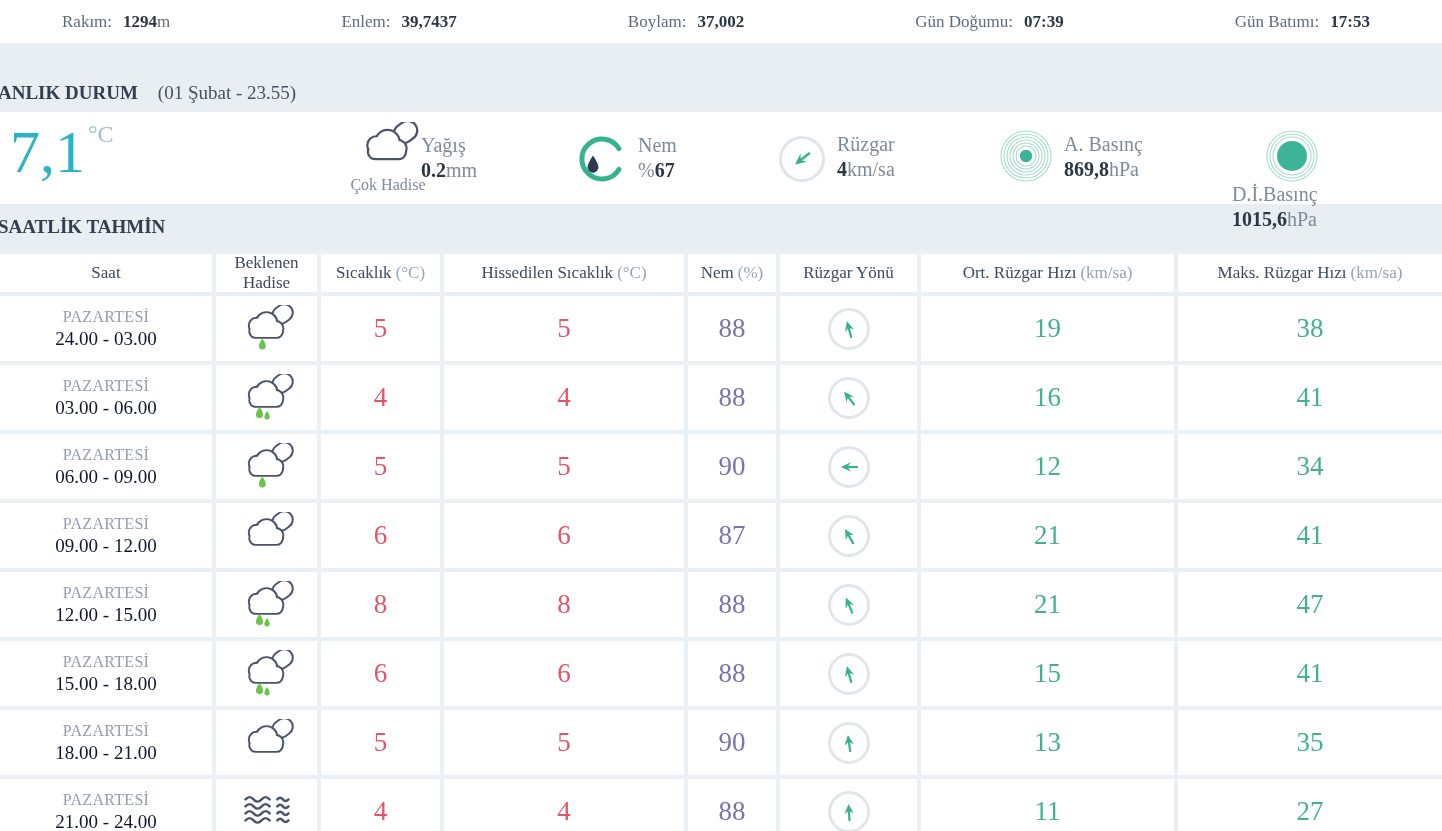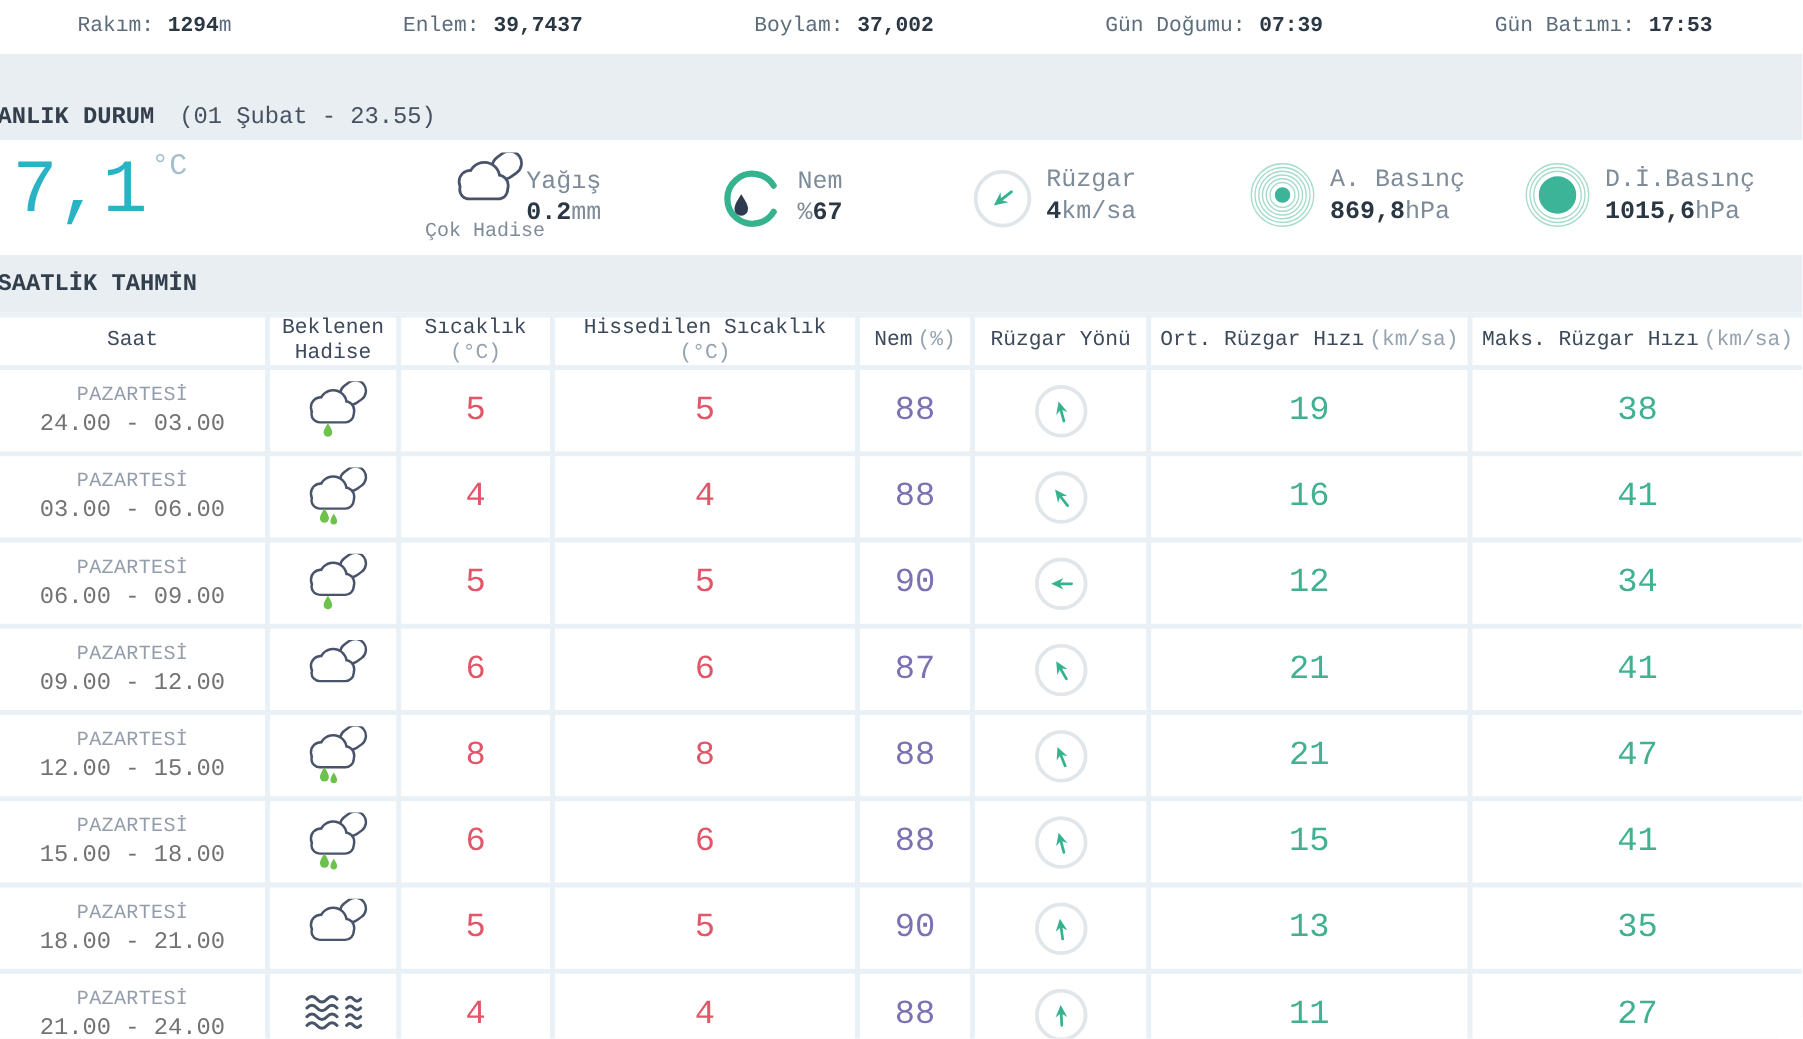--- a/index.html
+++ b/index.html
@@ -1,17 +1,17 @@
 <!DOCTYPE html>
 <html lang="tr"><head>
 <meta charset="utf-8">
 <style>
   html,body{margin:0;padding:0;background:#fff;}
   .page{width:1442px;height:831px;position:relative;overflow:hidden;background:#fff;
-        font-family:Liberation Mono, monospace;color:#3d4a5c;}
+        font-family:Liberation Serif, serif;color:#3d4a5c;}
   
   .topbar{height:43px;display:flex;align-items:center;justify-content:space-between;
           padding:0 72px 0 62px;font-size:17px;color:#5d6c7b;background:#fff;}
   .tb-item{white-space:nowrap;}
   .tb-label{color:#5d6c7b;margin-right:11px;}
   .tb-value{color:#2b3743;font-weight:bold;}
   .tb-unit{color:#5d6c7b;font-weight:normal;}
   
   .bar{background:#e8eef2;}
   .bar1{height:61px;display:flex;align-items:flex-end;padding:0 0 8px 0;}
@@ -40,21 +40,21 @@
   .table{background:#e9f1f6;padding-top:4px;}
   .grid-row{display:grid;grid-template-columns:212px 101px 119px 240px 88px 137px 253px 264px;
             column-gap:4px;margin-bottom:4px;}
   .th,.td{background:#fff;display:flex;align-items:center;justify-content:center;box-sizing:border-box;}
   .th{height:38px;font-size:17px;color:#3d4a5c;flex-wrap:wrap;align-content:center;column-gap:4px;
       padding:0 4px;text-align:center;line-height:1.15;}
   .th .unit{color:#95a3b0;}
   .td{height:65px;}
   .saat{flex-direction:column;line-height:1.2;}
   .day{font-size:16px;color:#939dab;letter-spacing:.3px;}
-  .time{font-size:19px;color:#737373;margin-top:2px;}
+  .time{font-size:19px;color:#0f172a;margin-top:2px;}
   .num{font-size:27px;}
   .c-temp{color:#e15669;}
   .c-hum{color:#7d71b4;text-align:center;}
   .c-wind{color:#41b191;}
   .wxicon svg{width:56px;height:47px;display:block;}
   .dircircle{width:42px;height:42px;border:3px solid #e1e6ea;border-radius:50%;
              box-sizing:border-box;display:flex;align-items:center;justify-content:center;}
   .dircircle svg{width:22px;height:22px;}
   
   .ol{stroke:#49536a;stroke-width:4.2;fill:none;stroke-linejoin:round;}
@@ -165,21 +165,21 @@
           <circle cx="26" cy="26" r="25" stroke="#a5dbcb" stroke-width="1.1" fill="none"></circle>
           <circle cx="26" cy="26" r="6.2" fill="#3cb497"></circle>
         </svg>
       </div>
       <div class="mtext mgap">
         <div class="m-label">A. Basınç</div>
         <div><span class="m-val">869,8</span><span class="m-unit">hPa</span></div>
       </div>
     </div>
 
-    <div class="metric" style="left:1220px;top:18px;">
+    <div class="metric" style="left:1220px;top:18px;flex-direction:column;">
       <div class="press">
         <svg viewBox="0 0 52 52">
           <circle cx="26" cy="26" r="19" stroke="#a5dbcb" stroke-width="1.1" fill="none"></circle>
           <circle cx="26" cy="26" r="22" stroke="#a5dbcb" stroke-width="1.1" fill="none"></circle>
           <circle cx="26" cy="26" r="25" stroke="#a5dbcb" stroke-width="1.1" fill="none"></circle>
           <circle cx="26" cy="26" r="15" fill="#3cb497"></circle>
         </svg>
       </div>
       <div class="mtext mgap">
         <div class="m-label">D.İ.Basınç</div>

